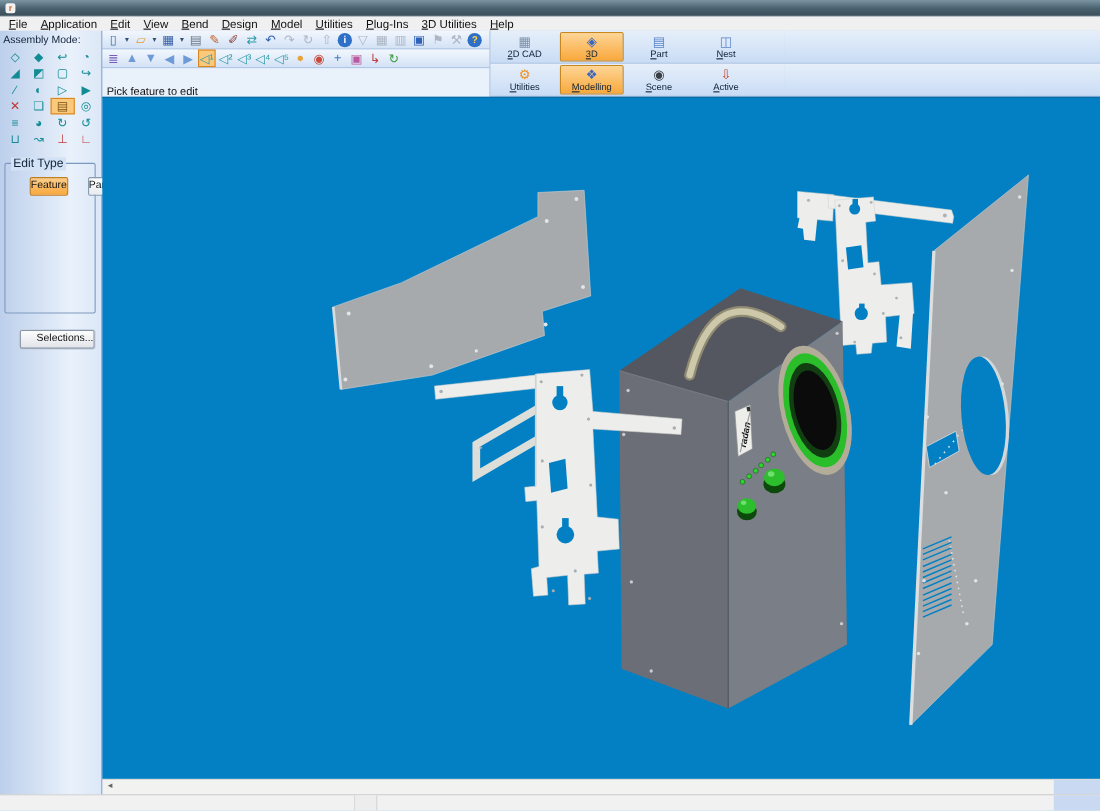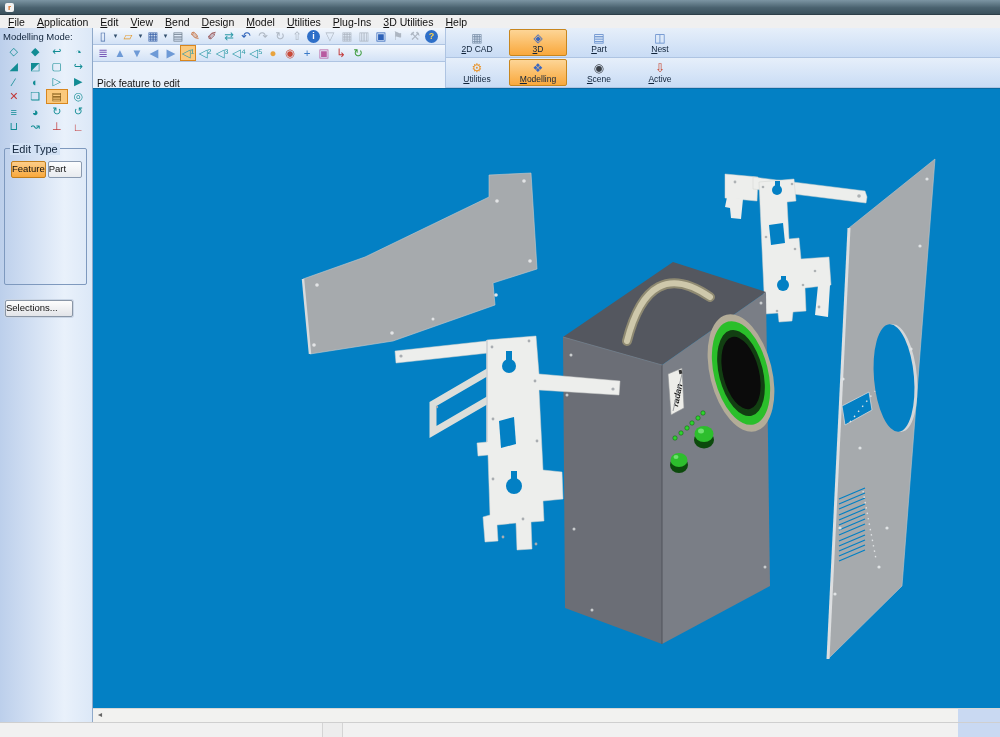--- a/index.html
+++ b/index.html
@@ -21,23 +21,23 @@
   
   .sidebar{width:93px;flex:0 0 93px;box-sizing:border-box;border-right:1px solid #8FA9C9;background:linear-gradient(90deg,#BCCFEB,#E9F1FB 70%,#DCE8F7);position:relative;}
   .mm-label{font-size:9.5px;color:#10233A;padding:3px 2px 2px 3px;}
   .mm-grid{display:grid;grid-template-columns:repeat(4,1fr);padding:0 3px;}
   .mm-tool{height:15px;display:flex;align-items:center;justify-content:center;font-size:11px;color:#128C94;}
   .mm-tool.red{color:#C23A3A;}
   .mm-tool.active{background:#FBC97C;border:1px solid #D8861E;box-sizing:border-box;color:#7A5210;}
   .group-box{position:absolute;left:4px;right:5px;top:120px;height:135px;border:1px solid #7E99BE;border-radius:2px;}
   .group-legend{position:absolute;top:-6px;left:5px;background:#D3E2F5;font-size:11px;padding:0 2px;color:#10233A;}
   .edit-buttons{display:flex;gap:2px;padding:12px 4px 0 6px;}
-  .edit-btn{flex:1;height:15px;font-size:9.5px;text-align:left;line-height:14px;background:linear-gradient(#FCFDFE,#E8EBEF);border:1px solid #8A9AB0;border-radius:2px;color:#111;}
+  .edit-btn{flex:1;height:15px;font-size:9.5px;text-align:left;line-height:14px;background:linear-gradient(#FCFDFE,#E8EBEF);border:1px solid #8A9AB0;border-radius:2px;color:#111;margin-left:16px;}
   .edit-btn.active{background:linear-gradient(#FDCE8A,#F9A83C);border-color:#C27E1C;}
-  .selections-btn{position:absolute;top:272px;left:5px;width:66px;height:15px;font-size:9.5px;text-align:left;line-height:14px;background:linear-gradient(#FDFDFD,#E2E4E8);border:1px solid #8A96A6;border-radius:2px;box-shadow:0 0 0 1px #C9D5E5;color:#111;}
+  .selections-btn{position:absolute;top:272px;left:18px;width:66px;height:15px;font-size:9.5px;text-align:right;line-height:14px;background:linear-gradient(#FDFDFD,#E2E4E8);border:1px solid #8A96A6;border-radius:2px;box-shadow:0 0 0 1px #C9D5E5;color:#111;}
 
   
   .main-col{flex:1;display:flex;flex-direction:column;min-width:0;}
   .toolbar-zone{height:60px;flex:0 0 60px;display:flex;background:#C9DCF5;}
   .tools-left{width:352px;flex:0 0 352px;display:flex;flex-direction:column;}
   .tb-row{display:flex;align-items:center;gap:1px;padding:0 2px;background:linear-gradient(#F2F7FD,#D3E2F6);border-bottom:1px solid #AEC4E2;box-sizing:border-box;}
   .tb-row1{height:22px;}
   .tb-row2{height:21px;}
   .tb-icon{width:16px;height:16px;display:flex;align-items:center;justify-content:center;font-size:11.5px;color:#44546A;flex:0 0 auto;}
   .tb-icon.caret{width:7px;font-size:7px;color:#34506E;}
@@ -91,21 +91,21 @@
       <span class="menu-item">Model</span>
       <span class="menu-item">Utilities</span>
       <span class="menu-item">Plug-Ins</span>
       <span class="menu-item">3D Utilities</span>
       <span class="menu-item">Help</span>
     </div>
 
   <div class="main-row">
 
     <div class="sidebar">
-      <div class="mm-label">Modelling Mode:</div>
+      <div class="mm-label">Assembly Mode:</div>
       <div class="mm-grid">
 
       <span class="mm-tool">◇</span>
           <span class="mm-tool">◆</span>
           <span class="mm-tool">↩</span>
           <span class="mm-tool">◔</span>
           <span class="mm-tool">◢</span>
           <span class="mm-tool">◩</span>
           <span class="mm-tool">▢</span>
           <span class="mm-tool">↪</span>

